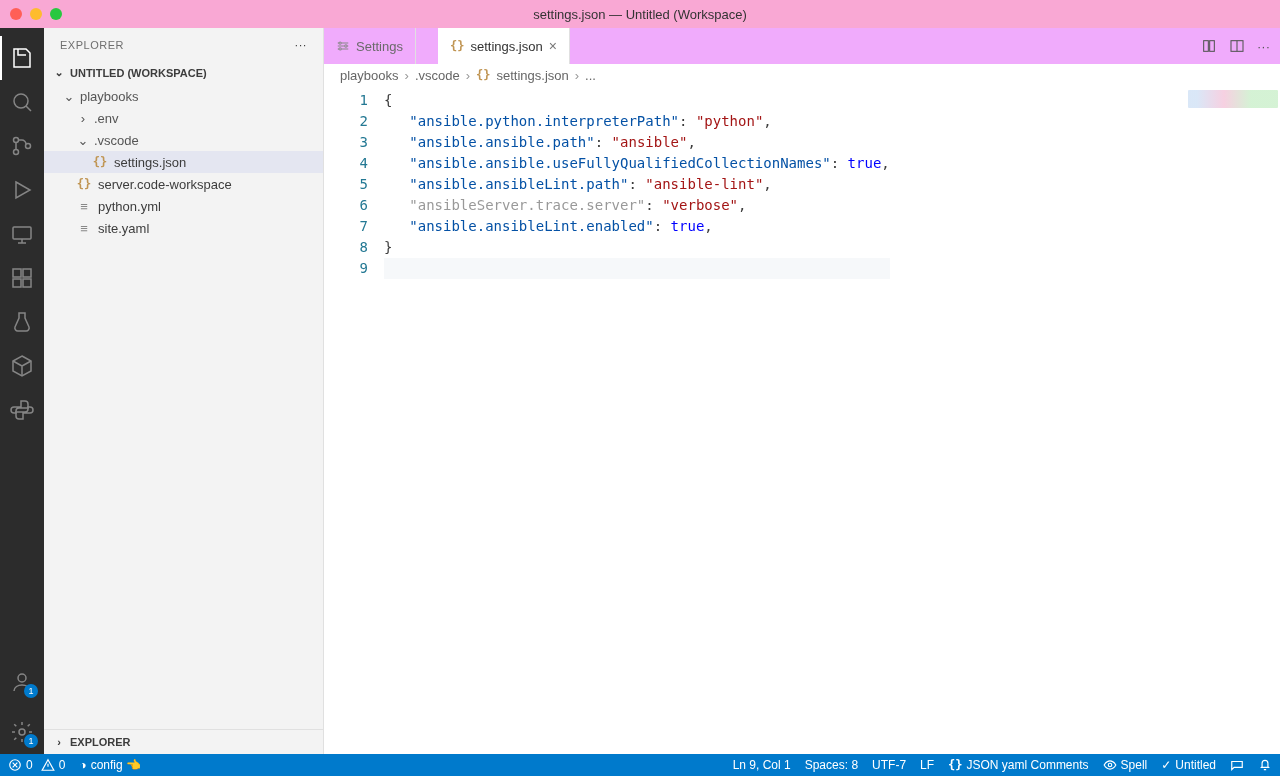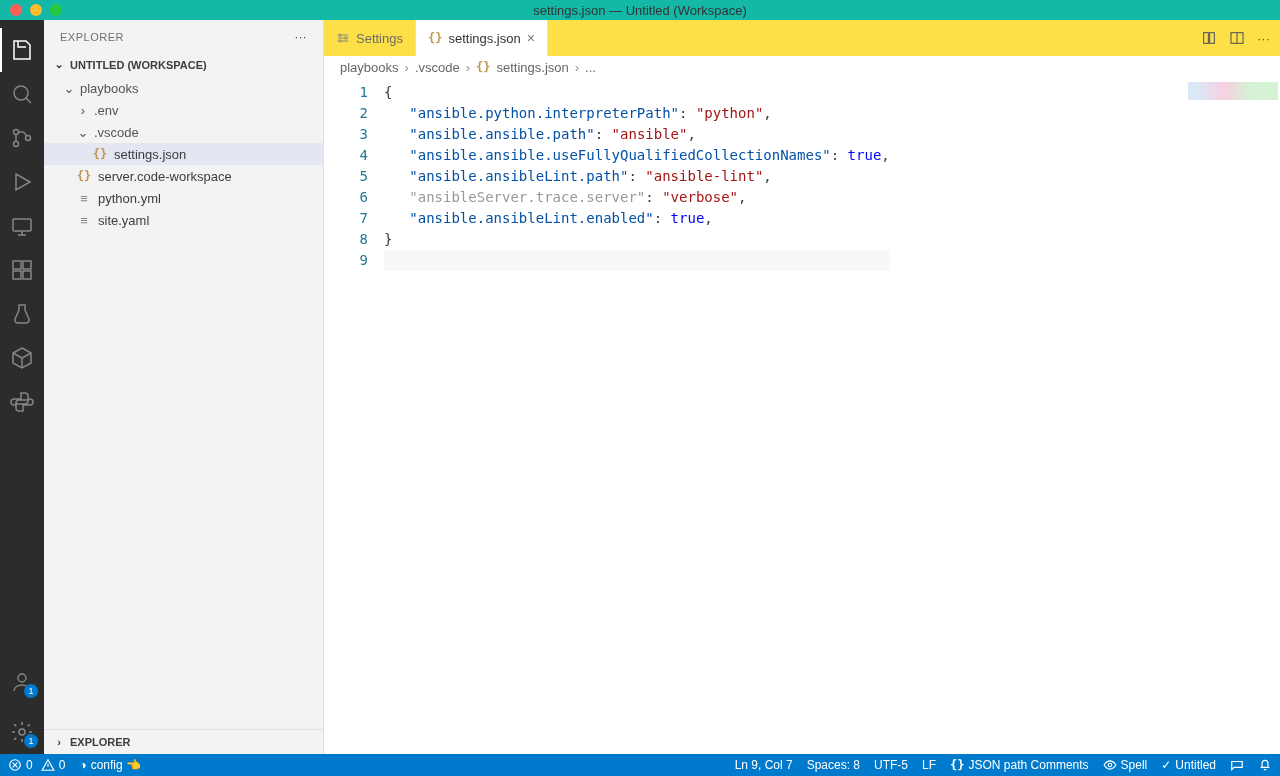--- a/index.html
+++ b/index.html
@@ -9,22 +9,22 @@
   width: 1280px;
   height: 776px;
   overflow: hidden;
   background: #fff;
   display: flex;
   flex-direction: column;
 }
 
 
 .titlebar {
-  height: 20px;
-  background: #14b8a6;
+  height: 28px;
+  background: #f9a8d4;
   display: flex;
   align-items: center;
   position: relative;
 }
 .traffic { display: flex; gap: 8px; padding-left: 10px; }
 .traffic .dot { width: 12px; height: 12px; border-radius: 50%; }
 .dot.red { background: #ff5f57; }
 .dot.yellow { background: #febc2e; }
 .dot.green { background: #28c840; }
 .title-text { position:absolute; left:0; right:0; text-align:center; color:#333; font-size:13px; pointer-events:none;}
@@ -87,21 +87,21 @@
 .tree-item.selected { background:#e4e6f1;}
 .tree-item .twist { width:14px; text-align:center; color:#555;}
 .file-icon { width:16px; height:16px; display:inline-flex; align-items:center; justify-content:center; margin-right:2px;}
 .folder-color { color:#555;}
 .json-braces { color:#c09553; font-family:monospace; font-size:12px; font-weight:bold;}
 .outline-sec { margin-top:auto; border-top:1px solid #e0e0e0; padding:6px 8px; font-size:11px; font-weight:700; color:#3c3c3c; display:flex; align-items:center; gap:4px;}
 
 
 .editorarea { flex:1; display:flex; flex-direction:column; min-width:0;}
 .tabs {
-  height:36px; background:#fde047; display:flex; align-items:stretch;
+  height:36px; background:#f0abfc; display:flex; align-items:stretch;gap:22px;
 }
 .tab {
   display:flex; align-items:center; gap:6px; padding:0 12px;
   font-size:13px; color:#6a6a6a; cursor:pointer;
   border-right:1px solid #e0e0e0;
 }
 .tab.active { background:#fff; color:#333;}
 .tab .close-x { color:#777; font-size:14px;}
 .tab-actions { margin-left:auto; display:flex; align-items:center; gap:12px; padding:0 10px; color:#555;}
 
@@ -377,34 +377,34 @@
     </span>
     <span>0</span>
   </div>
   <div class="sb-item">
     <span>◑</span>
     <span>config</span>
     <span>👈</span>
   </div>
   <div class="sb-right">
     <div class="sb-item">
-        <span>Ln 9, Col 7</span>
+        <span>Ln 9, Col 1</span>
       </div>
     <div class="sb-item">
         <span>Spaces: 8</span>
       </div>
     <div class="sb-item">
-        <span>UTF-5</span>
+        <span>UTF-7</span>
       </div>
     <div class="sb-item">
         <span>LF</span>
       </div>
     <div class="sb-item">
       <span class="json-braces" style="color:#fff">{}</span>
-      <span>JSON path Comments</span>
+      <span>JSON yaml Comments</span>
     </div>
     <div class="sb-item">
       <span>
         <svg width="14" height="14" viewBox="0 0 24 24" fill="none" stroke="currentColor" stroke-width="2">
             <path d="M2 12s4-7 10-7 10 7 10 7-4 7-10 7S2 12 2 12z"></path>
             <circle cx="12" cy="12" r="3"></circle>
           </svg>
       </span>
       <span>Spell</span>
     </div>

